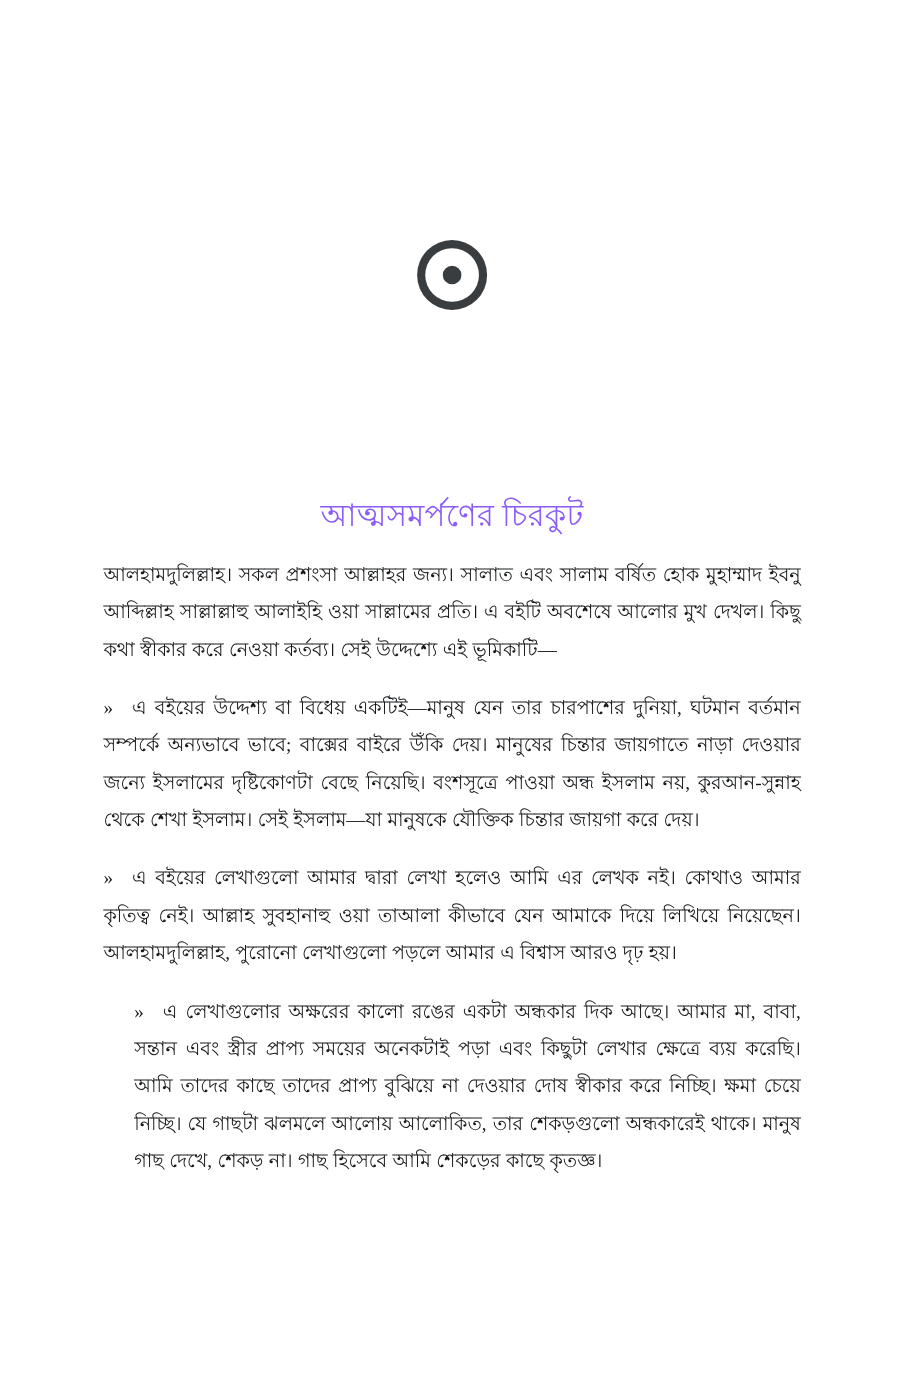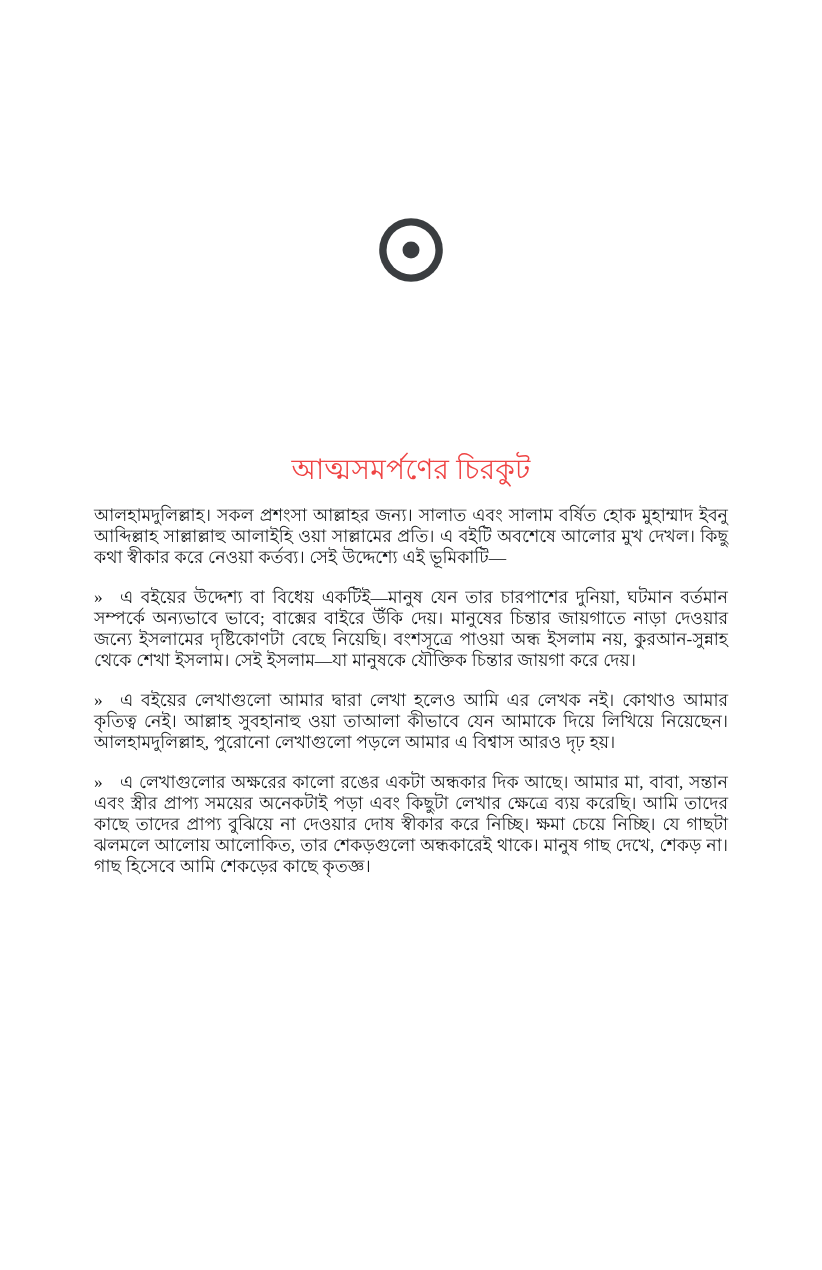--- a/index.html
+++ b/index.html
@@ -40,45 +40,46 @@
   .title {
     position: absolute;
     top: 432px;
     left: 0;
     width: 822px;
     text-align: center;
     font-family: "Liberation Serif", "DejaVu Serif", serif;
     font-size: 28px;
     line-height: 1.35;
     font-weight: 400;
-    color: #ef4444;
+    color: #8b5cf6;
     letter-spacing: 0.2px;
   }
 
   
   .body-block {
     position: absolute;
     top: 505px;
     left: 94px;
     width: 634px;
   }
 
   .para {
     font-family: "Liberation Serif", "DejaVu Serif", serif;
     font-size: 17.4px;
-    line-height: 21px;
+    line-height: 34px;
     color: #16181a;
     text-align: justify;
     text-justify: inter-word;
     margin: 0 0 19px 0;
     word-spacing: 0.5px;
   }
 
   .para:last-child {
     margin-bottom: 0;
+    margin-left: 28px;
   }
 
   .para.bulleted {
     text-indent: 0;
   }
 
   .bullet {
     display: inline-block;
     min-width: 26px;
     font-family: "Liberation Serif", "DejaVu Serif", serif;

